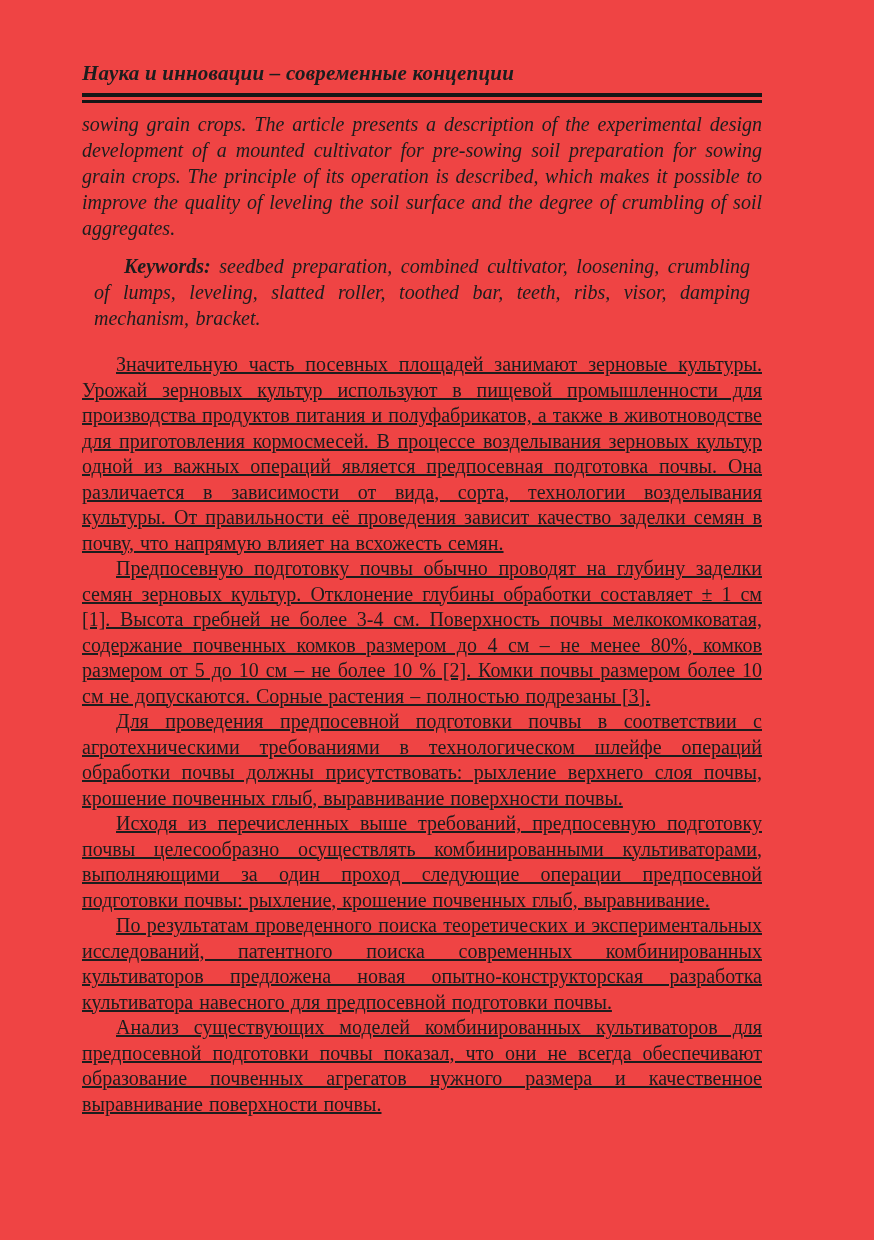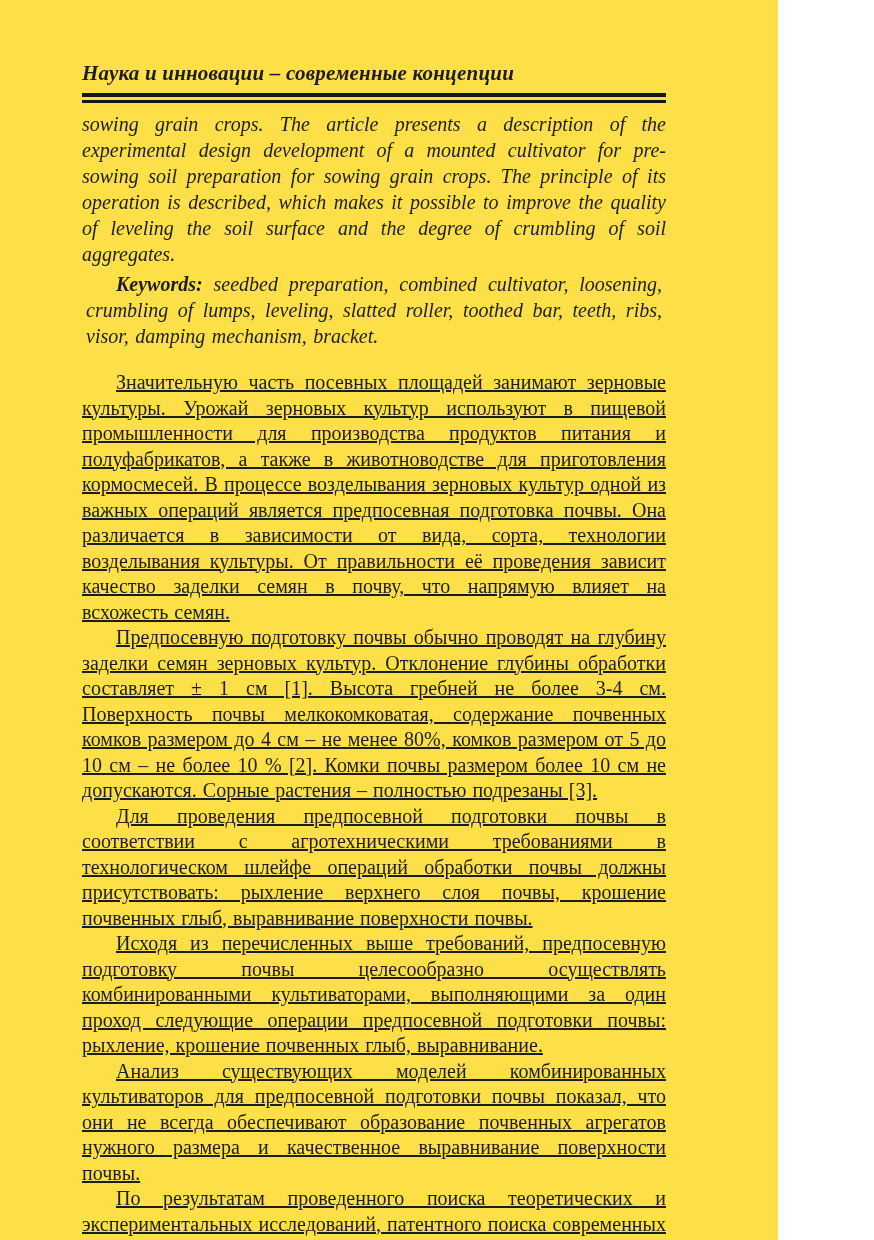--- a/index.html
+++ b/index.html
@@ -2,23 +2,23 @@
 <html lang="ru"><head>
 <meta charset="utf-8">
 <style>
   html, body {
     margin: 0;
     padding: 0;
     background: #ffffff;
   }
   .page {
     position: relative;
-    width: 778px;
+    width: 874px;
     height: 1240px;
-    background: #fde047;
+    background: #ef4444;
     color: #1d1d1d;
     font-family: "Liberation Serif", "DejaVu Serif", serif;
     box-sizing: border-box;
     padding: 60px 112px 0 82px;
     overflow: hidden;
   }
   .running-head {
     font-style: italic;
     font-weight: bold;
     font-size: 21px;
@@ -33,21 +33,21 @@
   }
   .abstract-p {
     margin: 8px 0 0 0;
     font-style: italic;
     font-size: 20px;
     line-height: 26px;
     text-align: justify;
     word-spacing: 1.5px;
   }
   .keywords-p {
-    margin: 4px;
+    margin: 12px;
     font-style: italic;
     font-size: 20px;
     line-height: 26px;
     text-align: justify;
     text-indent: 30px;
     word-spacing: 1.5px;
   }
   .kw-label {
     font-weight: bold;
   }
@@ -102,18 +102,18 @@
   <section>
     <p class="abstract-p" lang="en">sowing grain crops. The article presents a description of the experimental design development of a mounted cultivator for pre-sowing soil preparation for sowing grain crops. The principle of its operation is described, which makes it possible to improve the quality of leveling the soil surface and the degree of crumbling of soil aggregates.</p>
     <p class="keywords-p" lang="en"><span class="kw-label">Keywords:</span> <span>seedbed preparation, combined cultivator, loosening, crumbling of lumps, leveling, slatted roller, toothed bar, teeth, ribs, visor, damping mechanism, bracket.</span></p>
   </section>
 
   <section class="body-text">
     <p class="body-p">Значительную часть посевных площадей занимают зерновые культуры. Урожай зерновых культур используют в пищевой промышленности для производства продуктов питания и полуфабрикатов, а также в животноводстве для приготовления кормосмесей. В процессе возделывания зерновых культур одной из важных операций является предпосевная подготовка почвы. Она различается в зависимости от вида, сорта, технологии возделывания культуры. От правильности её проведения зависит качество заделки семян в почву, что напрямую влияет на всхожесть семян.</p>
     <p class="body-p">Предпосевную подготовку почвы обычно проводят на глубину заделки семян зерновых культур. Отклонение глубины обработки составляет ± 1 см [1]. Высота гребней не более 3-4 см. Поверхность почвы мелкокомковатая, содержание почвенных комков размером до 4 см – не менее 80%, комков размером от 5 до 10 см – не более 10 % [2]. Комки почвы размером более 10 см не допускаются. Сорные растения – полностью подрезаны [3].</p>
     <p class="body-p">Для проведения предпосевной подготовки почвы в соответствии с агротехническими требованиями в технологическом шлейфе операций обработки почвы должны присутствовать: рыхление верхнего слоя почвы, крошение почвенных глыб, выравнивание поверхности почвы.</p>
     <p class="body-p">Исходя из перечисленных выше требований, предпосевную подготовку почвы целесообразно осуществлять комбинированными культиваторами, выполняющими за один проход следующие операции предпосевной подготовки почвы: рыхление, крошение почвенных глыб, выравнивание.</p>
+    <p class="body-p">По результатам проведенного поиска теоретических и экспериментальных исследований, патентного поиска современных комбинированных культиваторов предложена новая опытно-конструкторская разработка культиватора навесного для предпосевной подготовки почвы.</p>
     <p class="body-p">Анализ существующих моделей комбинированных культиваторов для предпосевной подготовки почвы показал, что они не всегда обеспечивают образование почвенных агрегатов нужного размера и качественное выравнивание поверхности почвы.</p>
-    <p class="body-p">По результатам проведенного поиска теоретических и экспериментальных исследований, патентного поиска современных комбинированных культиваторов предложена новая опытно-конструкторская разработка культиватора навесного для предпосевной подготовки почвы.</p>
   </section>
 
 
 </div>
 
 </body></html>

